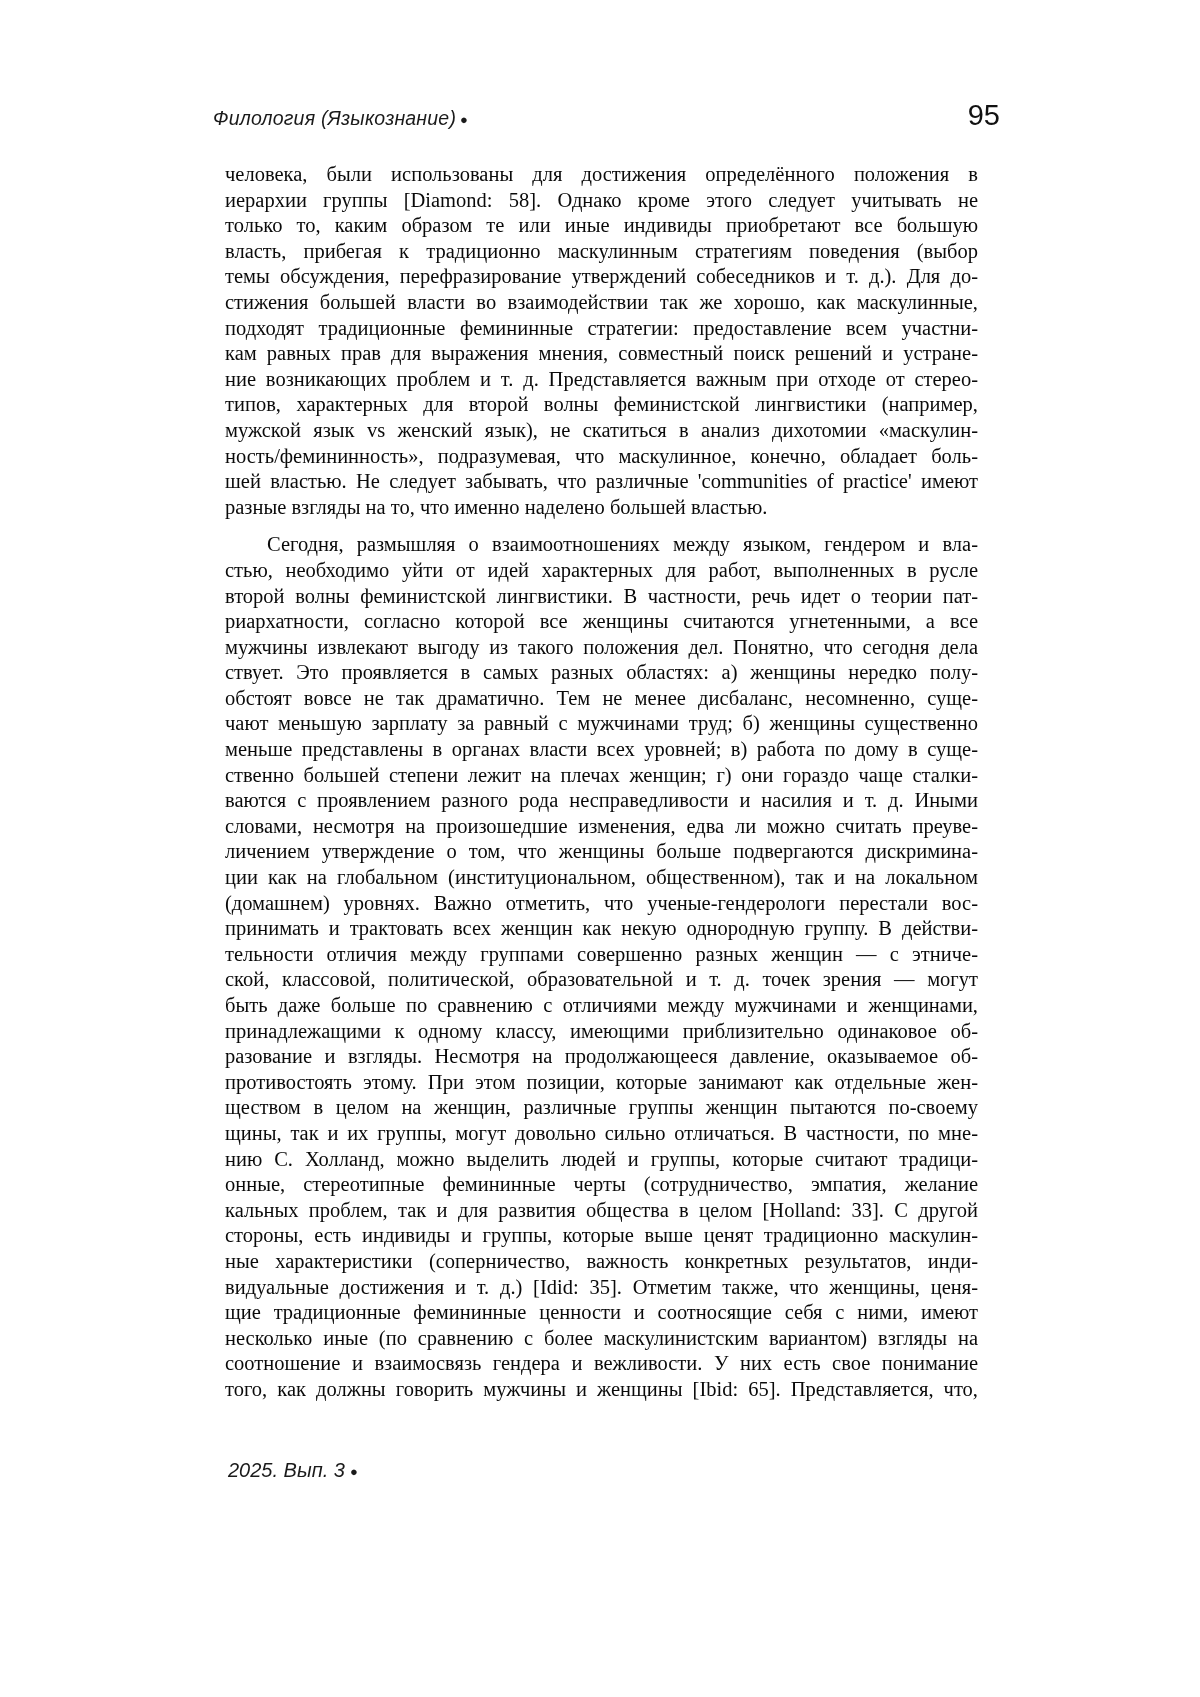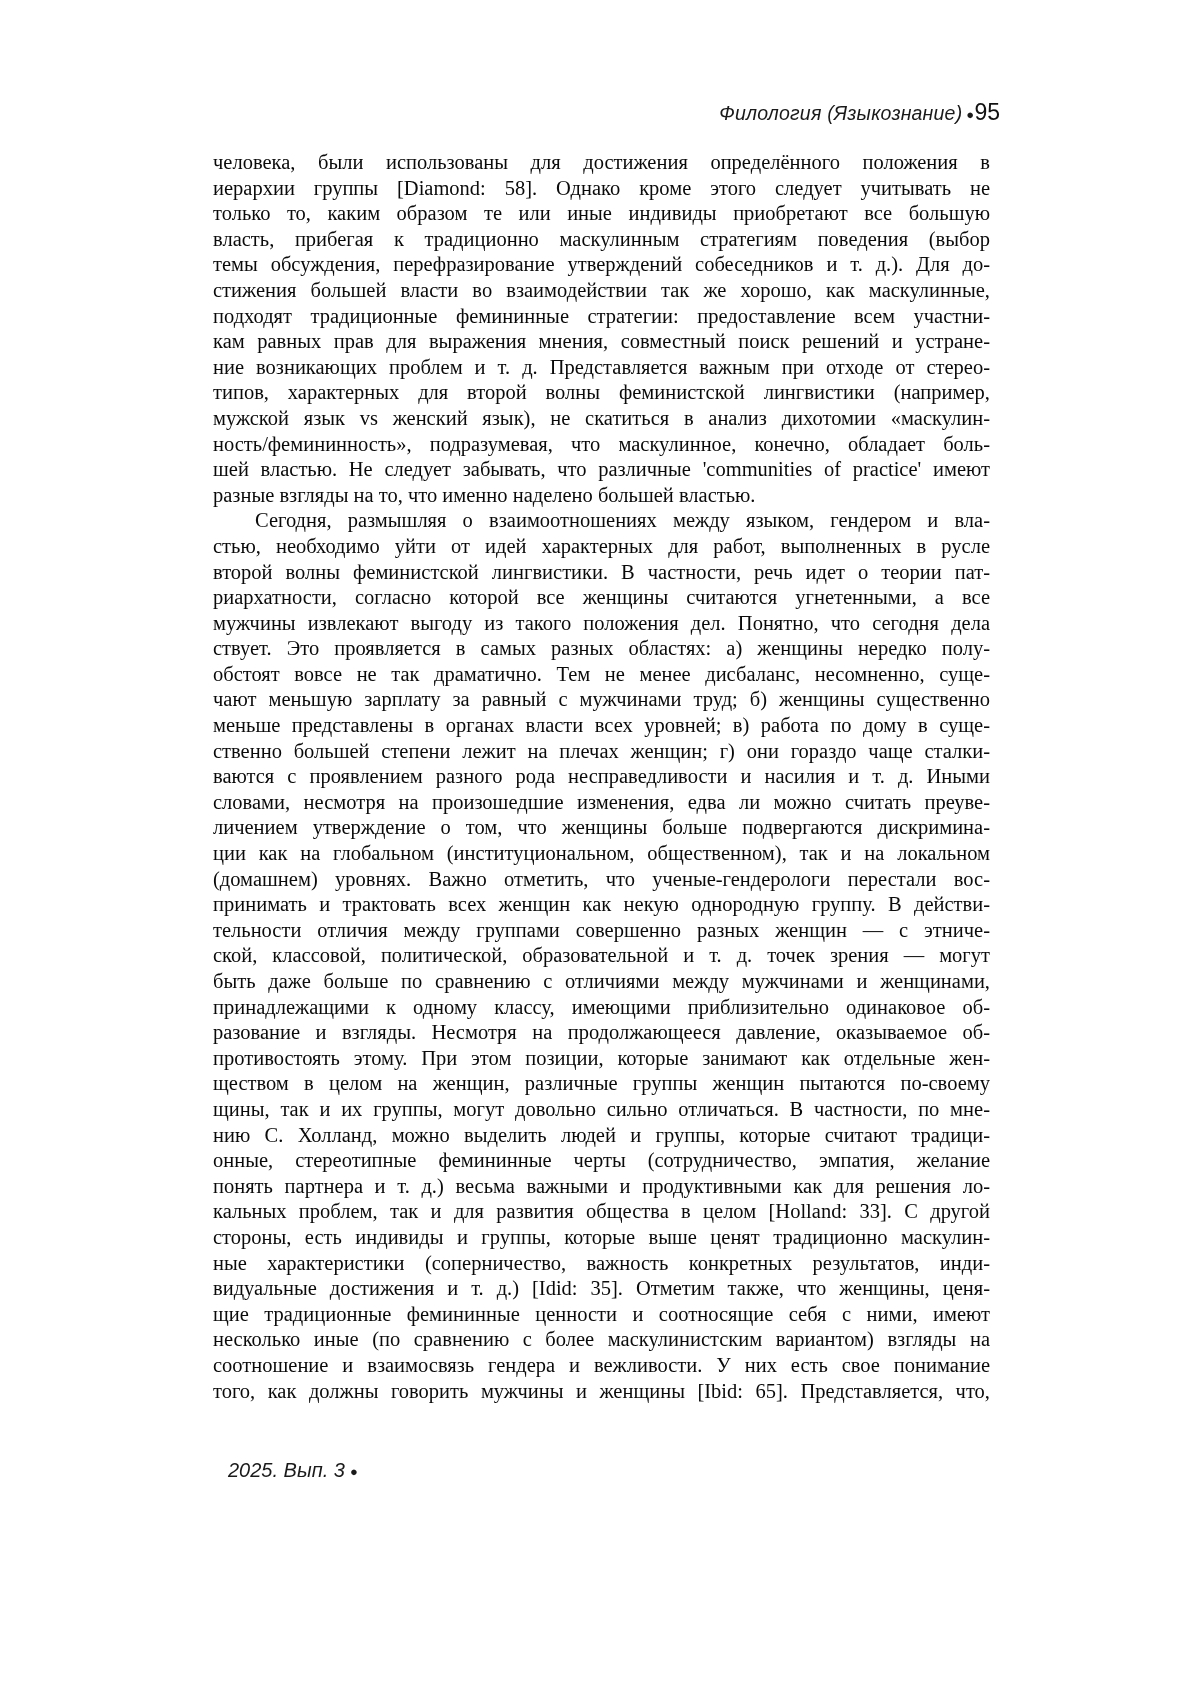--- a/index.html
+++ b/index.html
@@ -16,52 +16,52 @@
     color: #000000;
     overflow: hidden;
   }
   
   .running-header {
     position: absolute;
     left: 213px;
     top: 99px;
     width: 787px;
     display: flex;
-    justify-content: flex-end;
+    justify-content: space-between;
     align-items: baseline;
   }
   .running-title {
     font-family: "Liberation Sans", "DejaVu Sans", sans-serif;
     font-style: italic;
     font-size: 19.5px;
     letter-spacing: 0.2px;
     color: #1a1a1a;
   }
   .running-title .bullet {
     font-style: normal;
     font-size: 13px;
     vertical-align: 1px;
     padding-left: 4px;
   }
   .page-number {
     font-family: "Liberation Sans", "DejaVu Sans", sans-serif;
-    font-size: 23px;
+    font-size: 29px;
     color: #111111;
   }
   
   .body-text {
     position: absolute;
     left: 213px;
     top: 150px;
     width: 777px;
     font-family: "Liberation Serif", "DejaVu Serif", serif;
     font-size: 20.5px;
     color: #0a0a0a;
   }
-  .paragraph { margin: 0; }
+  .paragraph { margin: 12px; }
   .text-line {
     height: 25.6px;
     line-height: 25.6px;
     text-align: justify;
     text-align-last: justify;
     -moz-text-align-last: justify;
     white-space: normal;
     overflow: hidden;
   }
   .text-line.no-justify {
@@ -134,21 +134,20 @@
         <div class="text-line">тельности отличия между группами совершенно разных женщин — с этниче-</div>
         <div class="text-line">ской, классовой, политической, образовательной и т. д. точек зрения — могут</div>
         <div class="text-line">быть даже больше по сравнению с отличиями между мужчинами и женщинами,</div>
         <div class="text-line">принадлежащими к одному классу, имеющими приблизительно одинаковое об-</div>
         <div class="text-line">разование и взгляды. Несмотря на продолжающееся давление, оказываемое об-</div>
         <div class="text-line">противостоять этому. При этом позиции, которые занимают как отдельные жен-</div>
         <div class="text-line">ществом в целом на женщин, различные группы женщин пытаются по-своему</div>
         <div class="text-line">щины, так и их группы, могут довольно сильно отличаться. В частности, по мне-</div>
         <div class="text-line">нию С. Холланд, можно выделить людей и группы, которые считают традици-</div>
         <div class="text-line">онные, стереотипные фемининные черты (сотрудничество, эмпатия, желание</div>
-        <div class="text-line">понять партнера и т. д.) весьма важными и продуктивными как для решения ло-</div>
         <div class="text-line">кальных проблем, так и для развития общества в целом [Holland: 33]. С другой</div>
         <div class="text-line">стороны, есть индивиды и группы, которые выше ценят традиционно маскулин-</div>
         <div class="text-line">ные характеристики (соперничество, важность конкретных результатов, инди-</div>
         <div class="text-line">видуальные достижения и т. д.) [Idid: 35]. Отметим также, что женщины, ценя-</div>
         <div class="text-line">щие традиционные фемининные ценности и соотносящие себя с ними, имеют</div>
         <div class="text-line">несколько иные (по сравнению с более маскулинистским вариантом) взгляды на</div>
         <div class="text-line">соотношение и взаимосвязь гендера и вежливости. У них есть свое понимание</div>
         <div class="text-line">того, как должны говорить мужчины и женщины [Ibid: 65]. Представляется, что,</div>
       </div>
     </div>

